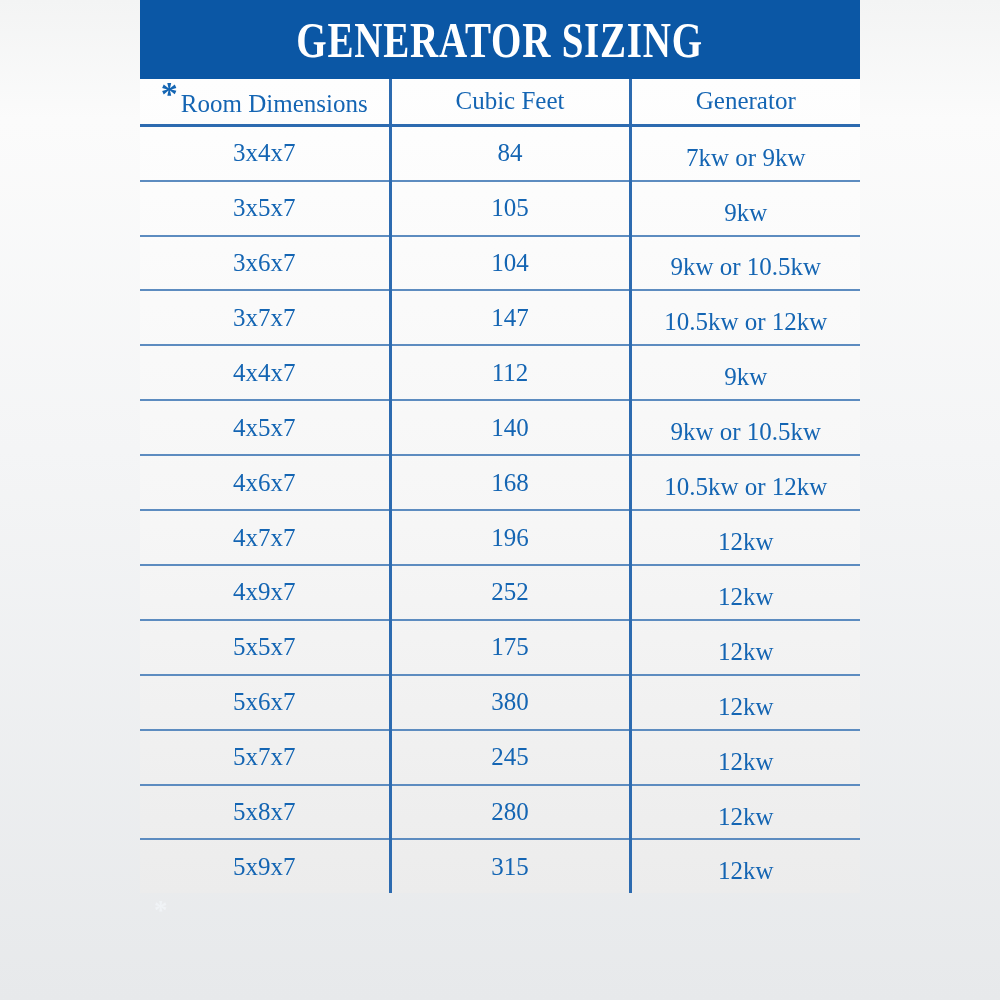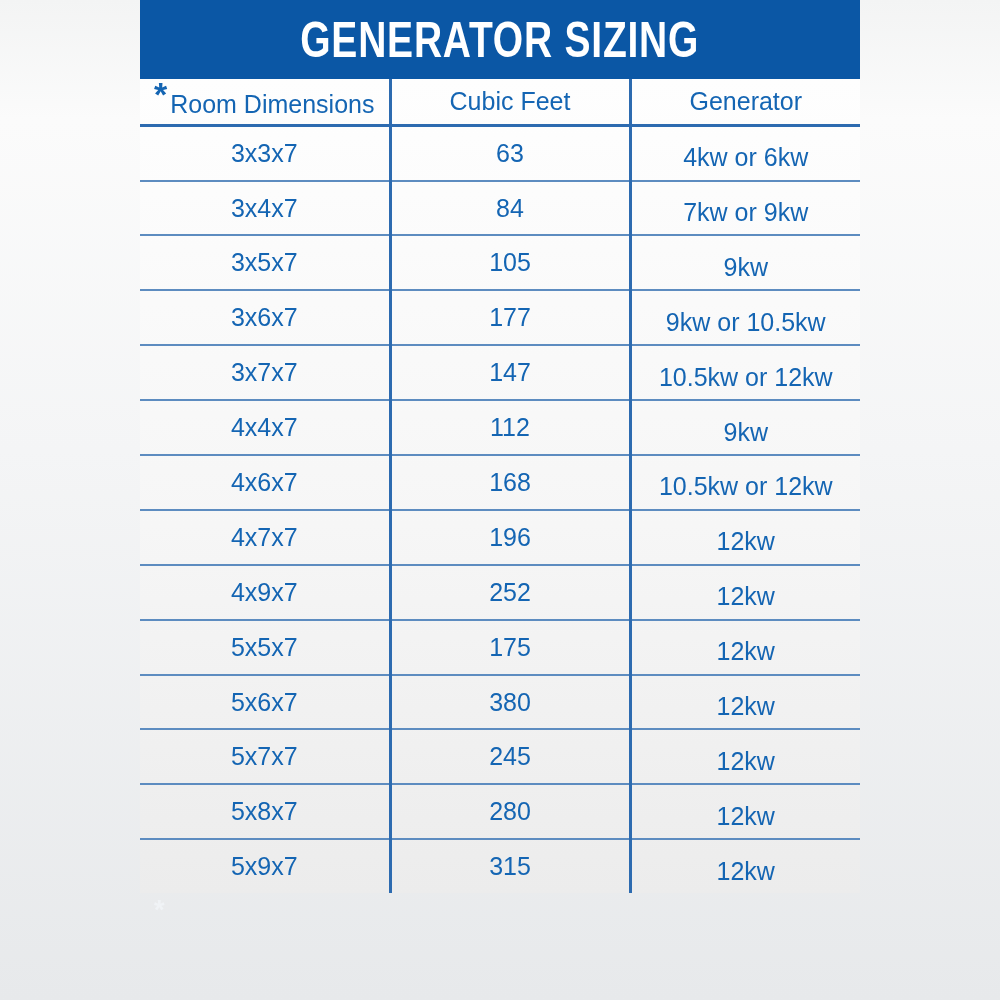--- a/index.html
+++ b/index.html
@@ -16,20 +16,21 @@
   }
   .panel {
     position: absolute;
     left: 140px;
     top: 0;
     width: 720px;
     height: 768px;
     background: #0b57a5;
     display: flex;
     flex-direction: column;
+    font-family: Liberation Serif, serif;
   }
   .title-bar {
     height: 79px;
     flex: 0 0 79px;
     display: flex;
     align-items: center;
     justify-content: center;
   }
   .title-text {
     color: #ffffff;
@@ -118,50 +119,50 @@
       </colgroup>
       <thead>
         <tr>
           <th><span class="hdr-ast">*</span><span>Room Dimensions</span></th>
           <th>Cubic Feet</th>
           <th>Generator</th>
         </tr>
       </thead>
       <tbody>
           <tr>
-            <td>3x3x7</td>
-            <td>63</td>
-            <td>4kw or 6kw</td>
-          </tr>
-          <tr>
             <td>3x4x7</td>
             <td>84</td>
             <td>7kw or 9kw</td>
           </tr>
           <tr>
             <td>3x5x7</td>
             <td>105</td>
             <td>9kw</td>
           </tr>
           <tr>
             <td>3x6x7</td>
-            <td>177</td>
+            <td>104</td>
             <td>9kw or 10.5kw</td>
           </tr>
           <tr>
             <td>3x7x7</td>
             <td>147</td>
             <td>10.5kw or 12kw</td>
           </tr>
           <tr>
             <td>4x4x7</td>
             <td>112</td>
             <td>9kw</td>
           </tr>
           <tr>
+            <td>4x5x7</td>
+            <td>140</td>
+            <td>9kw or 10.5kw</td>
+          </tr>
+          <tr>
             <td>4x6x7</td>
             <td>168</td>
             <td>10.5kw or 12kw</td>
           </tr>
           <tr>
             <td>4x7x7</td>
             <td>196</td>
             <td>12kw</td>
           </tr>
           <tr>

